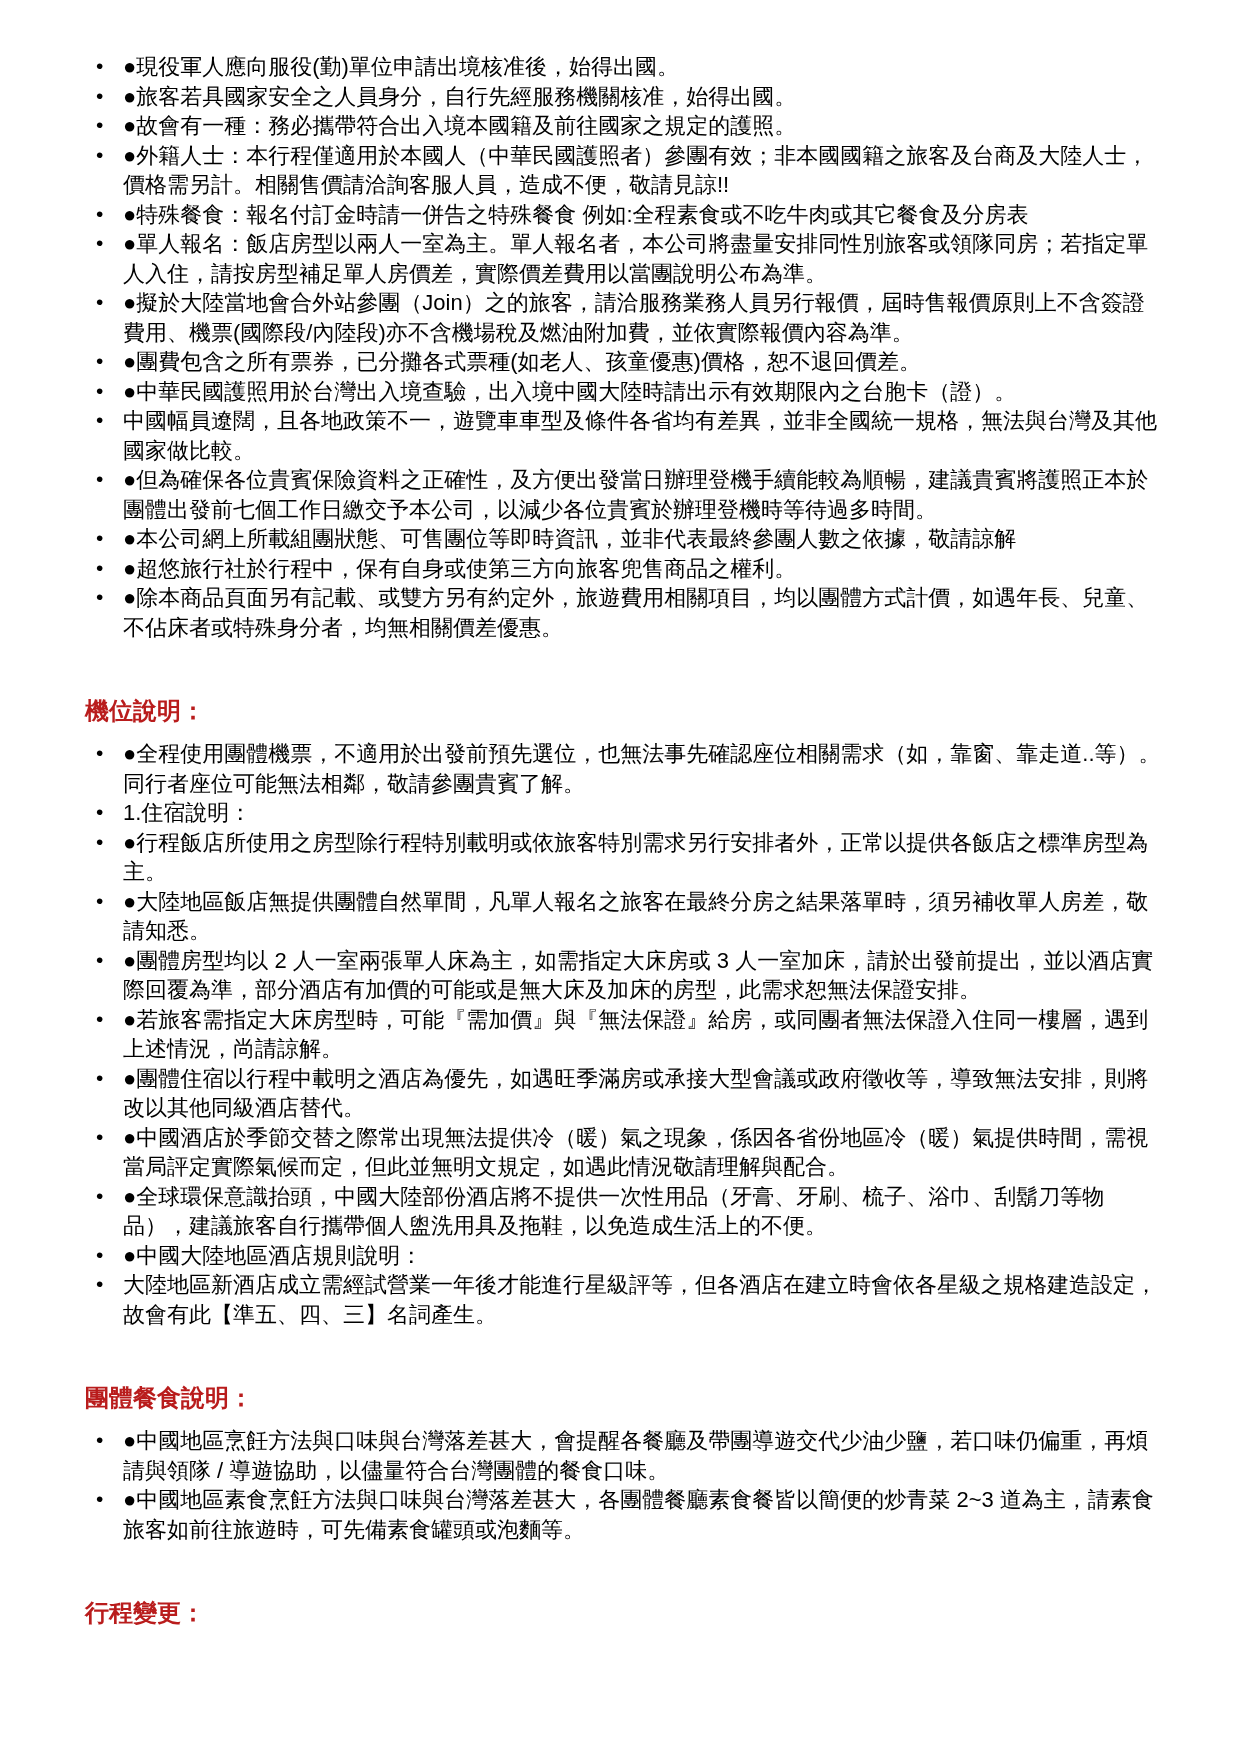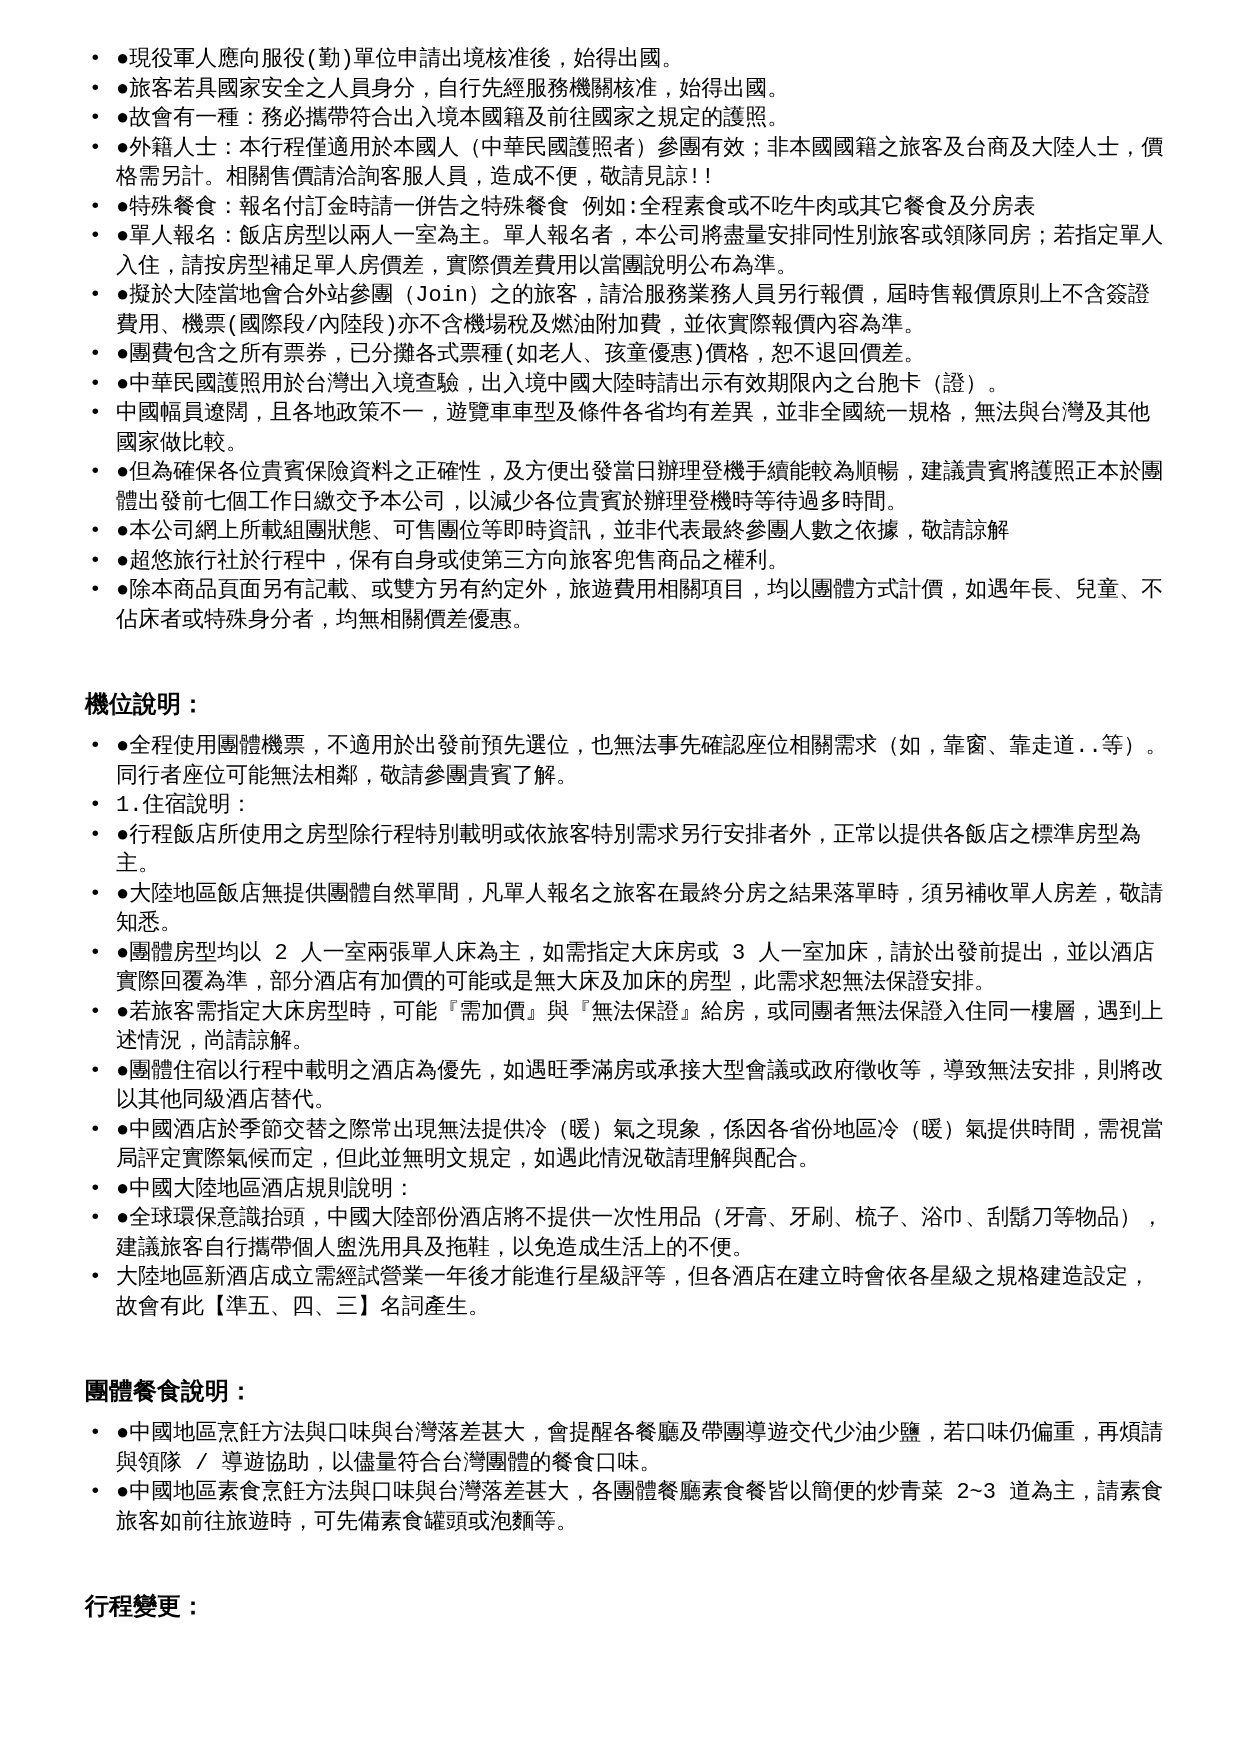--- a/index.html
+++ b/index.html
@@ -15,39 +15,38 @@
     box-sizing: border-box;
     padding: 44px 72px 80px 115px;
     background: #ffffff;
   }
   .doc {
     font-size: 22px;
     line-height: 29.5px;
   }
   ul.notes {
     list-style: none;
-    margin: 1px;
+    margin: 8px;
     padding: 0;
-    font-family: Liberation Mono, monospace;
   }
   ul.notes li {
     position: relative;
     margin: 0;
     padding: 0;
   }
   ul.notes li::before {
     content: "\2022";
     position: absolute;
     left: -27px;
     top: -1px;
     font-size: 21px;
     color: #000000;
   }
   h2.sec-heading {
-    color: #000000;
+    color: #b91c1c;
     font-size: 24px;
     font-weight: bold;
     line-height: 30px;
     margin: 54px 0 13px -30px;
   }
   h2.sec-heading.last {
     margin-bottom: 0;
   }
 </style>
 </head>
@@ -76,22 +75,22 @@
     <h2 class="sec-heading">機位說明：</h2>
     <ul class="notes">
       <li>●全程使用團體機票，不適用於出發前預先選位，也無法事先確認座位相關需求（如，靠窗、靠走道..等）。同行者座位可能無法相鄰，敬請參團貴賓了解。</li>
       <li>1.住宿說明：</li>
       <li>●行程飯店所使用之房型除行程特別載明或依旅客特別需求另行安排者外，正常以提供各飯店之標準房型為主。</li>
       <li>●大陸地區飯店無提供團體自然單間，凡單人報名之旅客在最終分房之結果落單時，須另補收單人房差，敬請知悉。</li>
       <li>●團體房型均以 2 人一室兩張單人床為主，如需指定大床房或 3 人一室加床，請於出發前提出，並以酒店實際回覆為準，部分酒店有加價的可能或是無大床及加床的房型，此需求恕無法保證安排。</li>
       <li>●若旅客需指定大床房型時，可能『需加價』與『無法保證』給房，或同團者無法保證入住同一樓層，遇到上述情況，尚請諒解。</li>
       <li>●團體住宿以行程中載明之酒店為優先，如遇旺季滿房或承接大型會議或政府徵收等，導致無法安排，則將改以其他同級酒店替代。</li>
       <li>●中國酒店於季節交替之際常出現無法提供冷（暖）氣之現象，係因各省份地區冷（暖）氣提供時間，需視當局評定實際氣候而定，但此並無明文規定，如遇此情況敬請理解與配合。</li>
+      <li>●全球環保意識抬頭，中國大陸部份酒店將不提供一次性用品（牙膏、牙刷、梳子、浴巾、刮鬍刀等物品），建議旅客自行攜帶個人盥洗用具及拖鞋，以免造成生活上的不便。</li>
       <li>●中國大陸地區酒店規則說明：</li>
-      <li>●全球環保意識抬頭，中國大陸部份酒店將不提供一次性用品（牙膏、牙刷、梳子、浴巾、刮鬍刀等物品），建議旅客自行攜帶個人盥洗用具及拖鞋，以免造成生活上的不便。</li>
       <li>大陸地區新酒店成立需經試營業一年後才能進行星級評等，但各酒店在建立時會依各星級之規格建造設定，故會有此【準五、四、三】名詞產生。</li>
     </ul>
 
     <h2 class="sec-heading">團體餐食說明：</h2>
     <ul class="notes">
       <li>●中國地區烹飪方法與口味與台灣落差甚大，會提醒各餐廳及帶團導遊交代少油少鹽，若口味仍偏重，再煩請與領隊 / 導遊協助，以儘量符合台灣團體的餐食口味。</li>
       <li>●中國地區素食烹飪方法與口味與台灣落差甚大，各團體餐廳素食餐皆以簡便的炒青菜 2~3 道為主，請素食旅客如前往旅遊時，可先備素食罐頭或泡麵等。</li>
     </ul>
 
     <h2 class="sec-heading last">行程變更：</h2>

